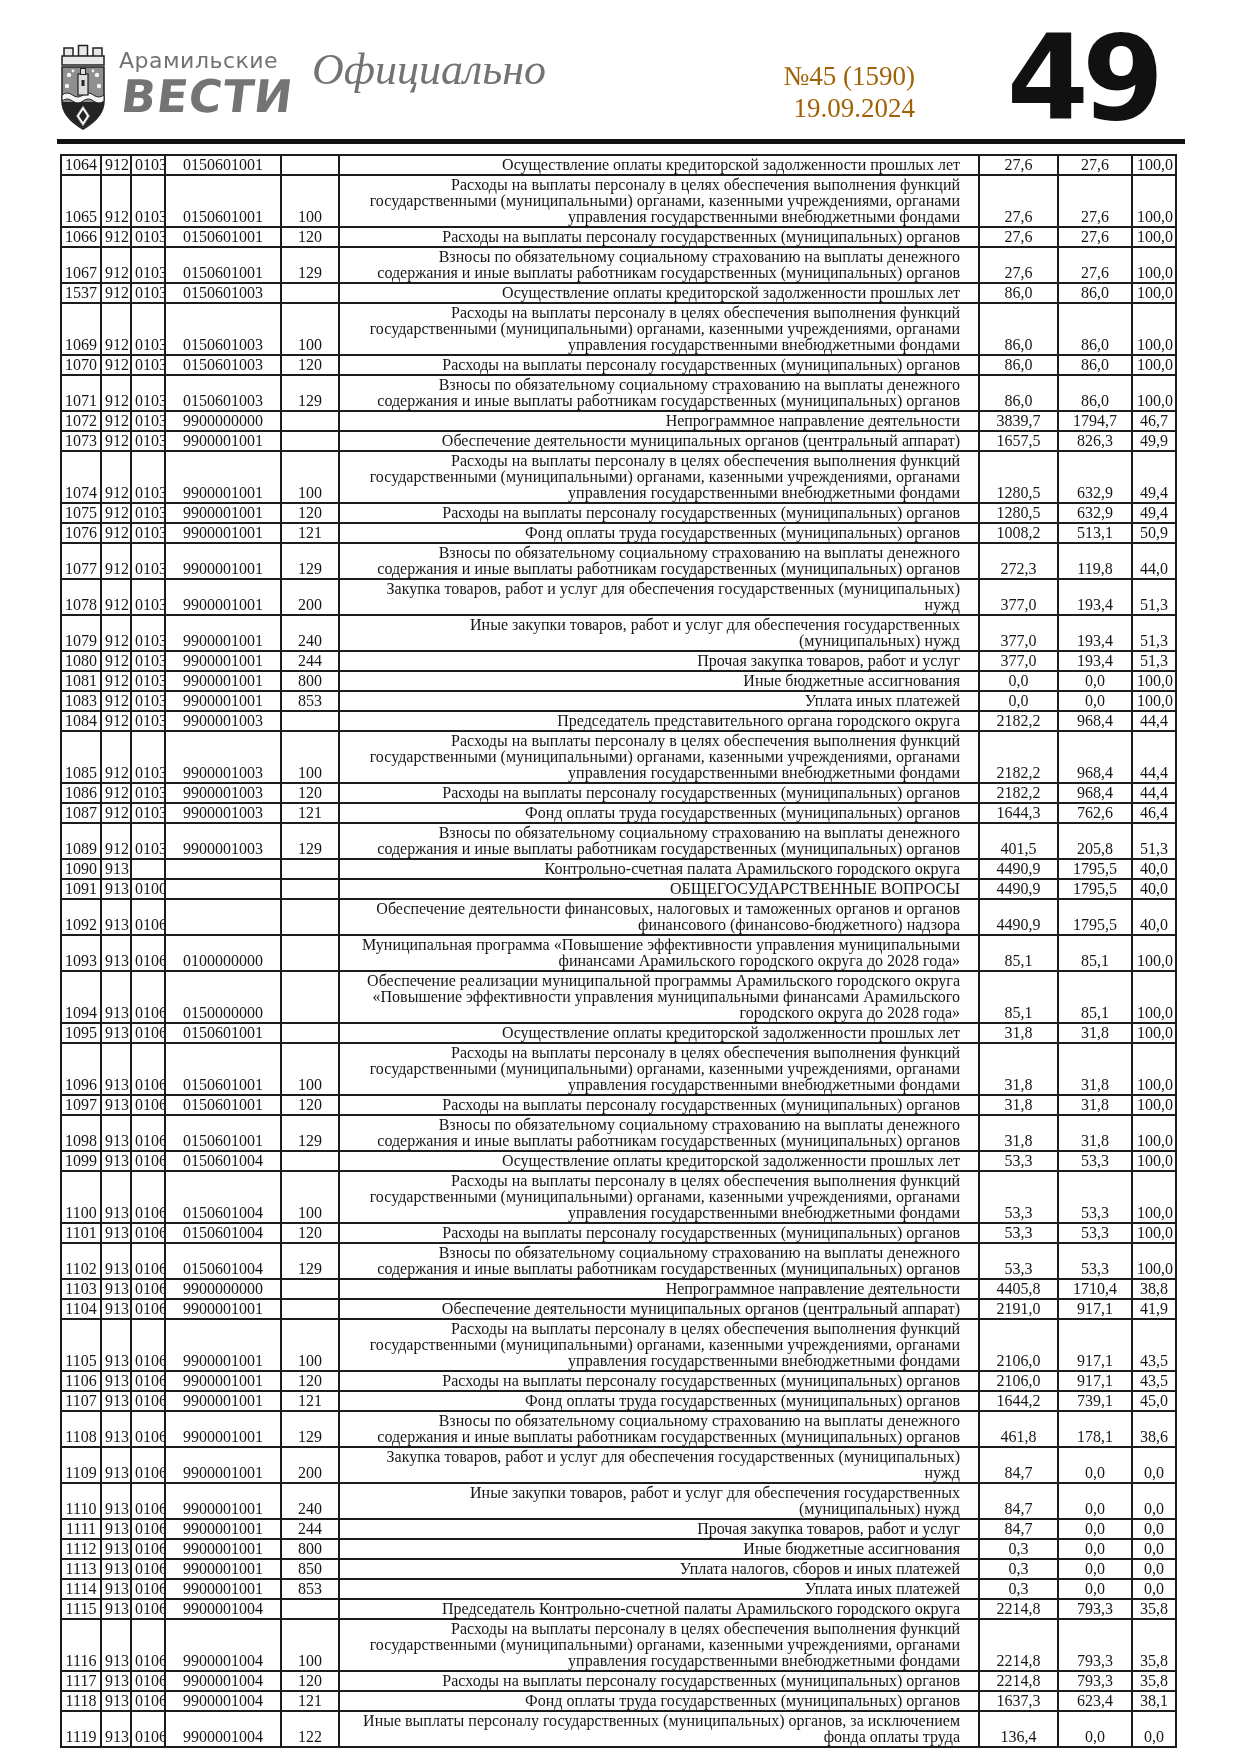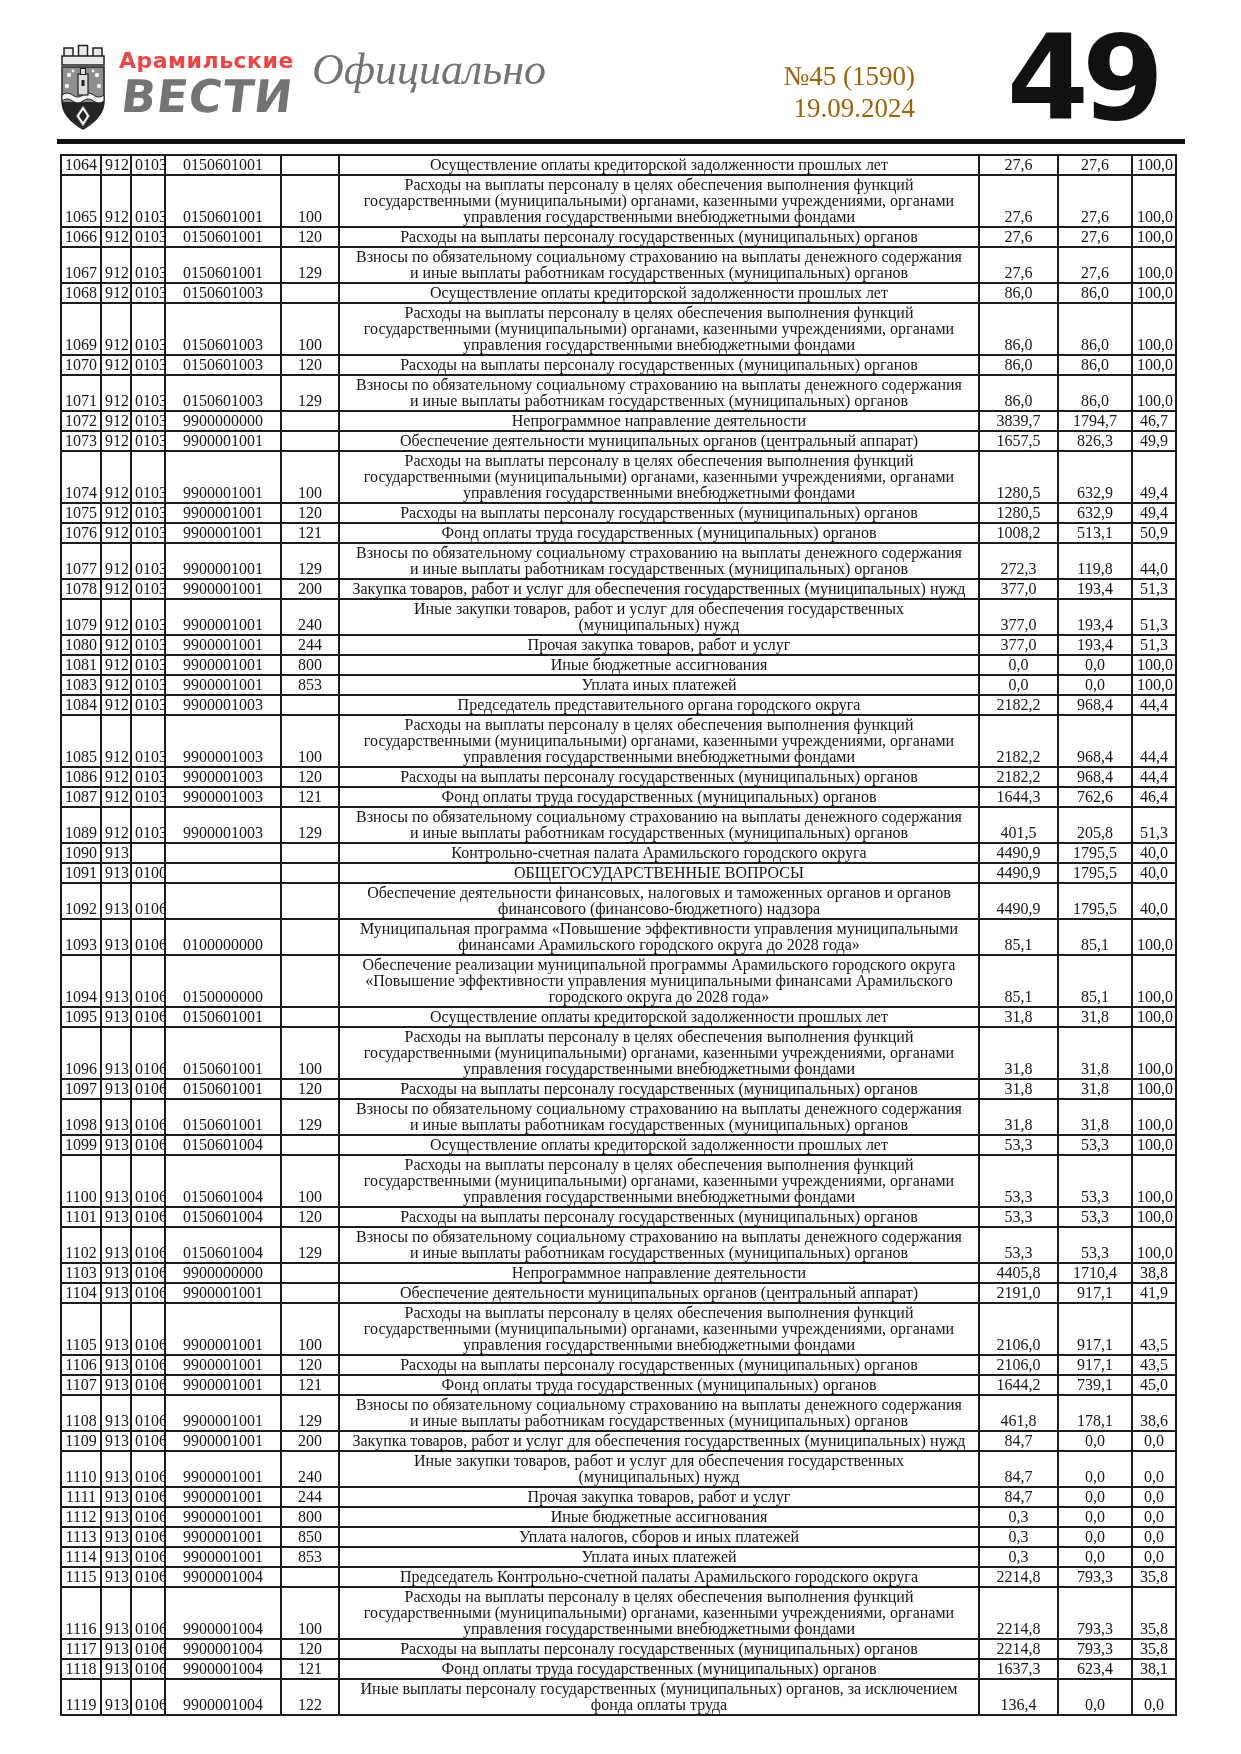--- a/index.html
+++ b/index.html
@@ -13,22 +13,22 @@
     overflow: hidden;
   }
 
   
   .masthead { position: relative; height: 148px; width: 1241px; }
   .logo { position: absolute; left: 57px; top: 44px; display: flex; align-items: flex-start; }
   .logo svg { display: block; }
   .logo-text { margin-left: 10px; padding-top: 6px; }
   .np-top {
     font-family: "DejaVu Sans", sans-serif;
-    font-weight: 700; font-size: 22px; line-height: 1;
-    color: #ef4444; letter-spacing: 0.5px;
+    font-weight: 400; font-size: 22px; line-height: 1;
+    color: #737373; letter-spacing: 0.5px;
   }
   .np-bottom {
     font-family: "DejaVu Sans", sans-serif;
     font-weight: 800; font-size: 45px; line-height: 1;
     color: #747474; margin-top: 2px;
     transform: skewX(-7deg); transform-origin: left bottom;
     letter-spacing: 1px;
   }
   .section-title {
     position: absolute; left: 312px; top: 48px;
@@ -63,21 +63,21 @@
     line-height: 16px;
     color: #161616;
   }
   table.budget td {
     border: 2px solid #1c1c1c;
     padding: 1px 3px;
     text-align: center;
     vertical-align: bottom;
     overflow: hidden;
   }
-  table.budget td:nth-child(6) { padding: 1px 12px; }
+  table.budget td:nth-child(6) { padding: 1px 18px; text-align: right; }
   table.budget td:nth-child(7),
   table.budget td:nth-child(8),
   table.budget td:nth-child(9) { padding: 1px 4px; }
 </style>
 </head>
 <body>
 
 <header class="masthead">
   <div class="logo">
     <span>
@@ -183,21 +183,21 @@
           <td>912</td>
           <td>0103</td>
           <td>0150601001</td>
           <td>129</td>
           <td>Взносы по обязательному социальному страхованию на выплаты денежного содержания и иные выплаты работникам государственных (муниципальных) органов</td>
           <td>27,6</td>
           <td>27,6</td>
           <td>100,0</td>
         </tr>
         <tr>
-          <td>1068</td>
+          <td>1537</td>
           <td>912</td>
           <td>0103</td>
           <td>0150601003</td>
           <td></td>
           <td>Осуществление оплаты кредиторской задолженности прошлых лет</td>
           <td>86,0</td>
           <td>86,0</td>
           <td>100,0</td>
         </tr>
         <tr>

